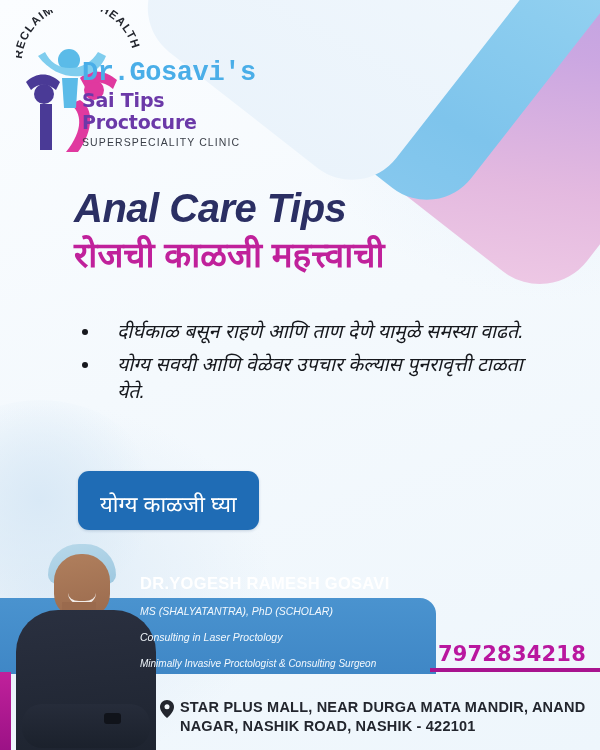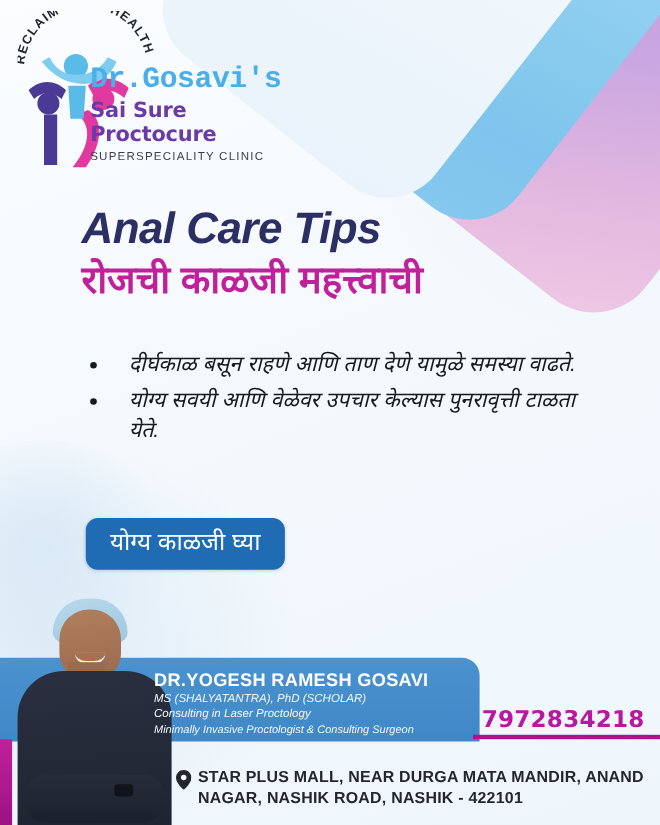--- a/index.html
+++ b/index.html
@@ -103,21 +103,21 @@
     margin:11px 9px 0 0;
   }
   .bullet-txt {
     font-size:19.5px; font-style:italic; font-weight:500;
     color:#16181d; line-height:1.42;
   }
 
   
   .cta {
     position:absolute; left:78px; top:471px;
-    padding:8px 22px 10px;
+    padding:20px 22px 10px;
     background:#1f6cb5;
     border-radius:11px;
     color:#ffffff;
     font-size:22px; line-height:1.3;
     white-space:nowrap;
     box-shadow:0 1px 3px rgba(20,60,110,.2);
   }
 
   
   .photo {
@@ -185,20 +185,21 @@
     width:300px; z-index:5;
     color:#ffffff;
   }
   .doc-name {
     font-size:16.5px; font-weight:bold; letter-spacing:.3px;
     line-height:1.15;
   }
   .doc-line {
     font-size:10.5px; font-style:italic; line-height:1.32;
     color:#f2f8fd;
+    margin-top:12px;
   }
   .doc-line.sm { font-size:10px; }
 
   .phone {
     position:absolute; right:14px; bottom:84px;
     z-index:6;
     font-size:21px; font-weight:bold; letter-spacing:.2px;
     color:#b9179f;
     font-family:"DejaVu Sans", sans-serif;
   }
@@ -257,21 +258,21 @@
       <path d="M58 40 C68 30 84 32 95 42 L91 51 C82 43 70 42 63 49 Z" fill="#e0399f"></path>
       <path d="M58 62 C72 70 72 92 56 114 L44 114 C62 92 60 74 48 66 Z" fill="#e0399f"></path>
 
       <circle cx="47" cy="22" r="11" fill="#5bbbe8"></circle>
       <path d="M16 18 C28 34 44 40 60 38 C72 36 80 28 84 18 L76 14 C70 24 60 30 48 30 C36 30 28 24 23 14 Z" fill="#7fcdee"></path>
       <path d="M40 40 L56 40 L54 70 L42 70 Z" fill="#5bbbe8"></path>
     </svg>
 
     <div class="logo-words">
       <div class="logo-l1">Dr.Gosavi's</div>
-      <div class="logo-l2">Sai Sure Proctocure</div>
+      <div class="logo-l2">Sai Tips Proctocure</div>
       <div class="logo-l3">SUPERSPECIALITY CLINIC</div>
     </div>
   </div>
 
   <div class="headline">
     <div class="h-en">Anal Care Tips</div>
     <div class="h-mr">रोजची काळजी महत्त्वाची</div>
   </div>
 
   <div class="bullets">

